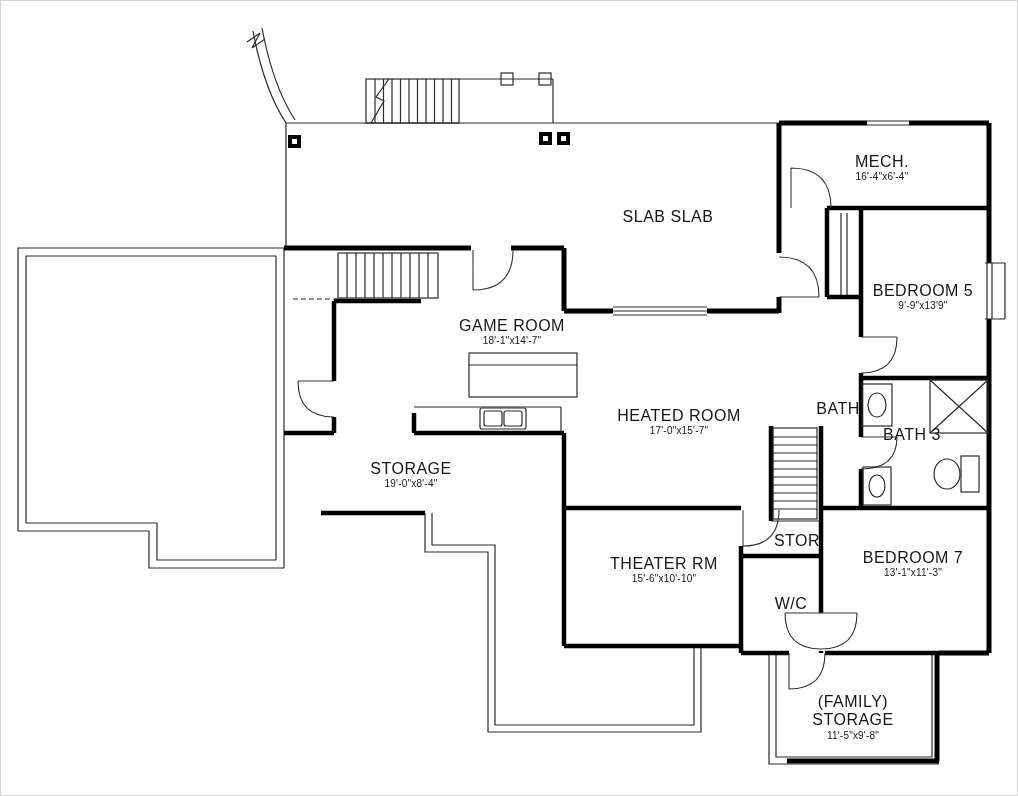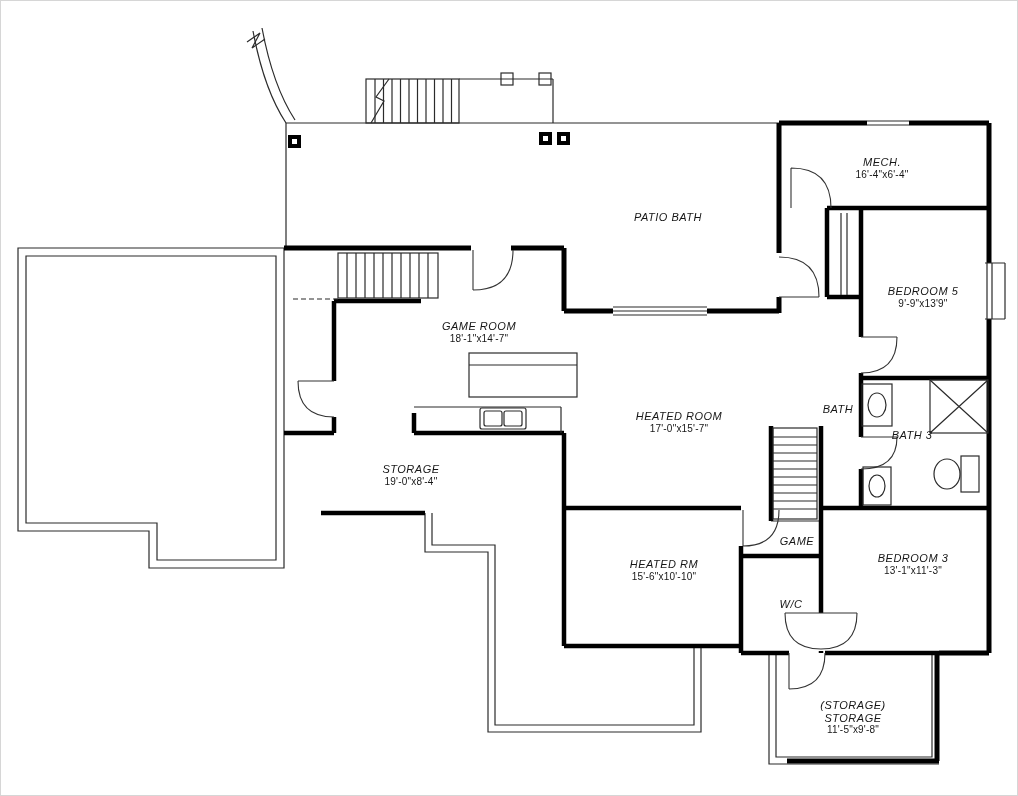--- a/index.html
+++ b/index.html
@@ -15,21 +15,21 @@
   }
   .plan-svg{position:absolute;left:0;top:0;}
   .room-label{
     position:absolute;
     transform:translate(-50%,-50%);
     text-align:center;
     color:#161616;
     white-space:nowrap;
     line-height:1.15;
   }
-  .rname{font-size:11px;letter-spacing:.5px;font-style:italic;}
+  .rname{font-size:16px;letter-spacing:.5px;}
   .rdims{font-size:10px;letter-spacing:.2px;}
 </style>
 </head>
 <body>
 
 <div class="page">
 
   <svg class="plan-svg" width="1018" height="796" viewBox="0 0 1018 796">
 
     <g stroke="#2b2b2b" stroke-width="1.2" fill="none">
@@ -147,34 +147,34 @@
       <rect x="929" y="379" width="58" height="53"></rect>
       <path d="M 929,379 L 987,432 M 987,379 L 929,432"></path>
     </g>
 
     <g stroke="#2b2b2b" stroke-width="1.2" fill="none">
       <path d="M 840,212 V 294 M 846,212 V 294"></path>
     </g>
   </svg>
 
   <div class="room-label" style="left:667px;top:216px">
-    <div class="rname">PATIO BATH</div>
+    <div class="rname">SLAB SLAB</div>
   </div>
 
   <div class="room-label" style="left:881px;top:167px">
     <div class="rname">MECH.</div>
     <div class="rdims">16'-4"x6'-4"</div>
   </div>
 
   <div class="room-label" style="left:922px;top:296px">
     <div class="rname">BEDROOM 5</div>
     <div class="rdims">9'-9"x13'9"</div>
   </div>
 
-  <div class="room-label" style="left:478px;top:331px">
+  <div class="room-label" style="left:511px;top:331px">
     <div class="rname">GAME ROOM</div>
     <div class="rdims">18'-1"x14'-7"</div>
   </div>
 
   <div class="room-label" style="left:678px;top:421px">
     <div class="rname">HEATED ROOM</div>
     <div class="rdims">17'-0"x15'-7"</div>
   </div>
 
   <div class="room-label" style="left:837px;top:408px">
@@ -184,36 +184,36 @@
   <div class="room-label" style="left:911px;top:434px">
     <div class="rname">BATH 3</div>
   </div>
 
   <div class="room-label" style="left:410px;top:474px">
     <div class="rname">STORAGE</div>
     <div class="rdims">19'-0"x8'-4"</div>
   </div>
 
   <div class="room-label" style="left:663px;top:569px">
-    <div class="rname">HEATED RM</div>
+    <div class="rname">THEATER RM</div>
     <div class="rdims">15'-6"x10'-10"</div>
   </div>
 
   <div class="room-label" style="left:796px;top:540px">
-    <div class="rname">GAME</div>
+    <div class="rname">STOR</div>
   </div>
 
   <div class="room-label" style="left:912px;top:563px">
-    <div class="rname">BEDROOM 3</div>
+    <div class="rname">BEDROOM 7</div>
     <div class="rdims">13'-1"x11'-3"</div>
   </div>
 
   <div class="room-label" style="left:790px;top:603px">
     <div class="rname">W/C</div>
   </div>
 
   <div class="room-label" style="left:852px;top:716px">
-    <div class="rname">(STORAGE)</div>
+    <div class="rname">(FAMILY)</div>
     <div class="rname">STORAGE</div>
     <div class="rdims">11'-5"x9'-8"</div>
   </div>
 
 </div>
 
 </body></html>

